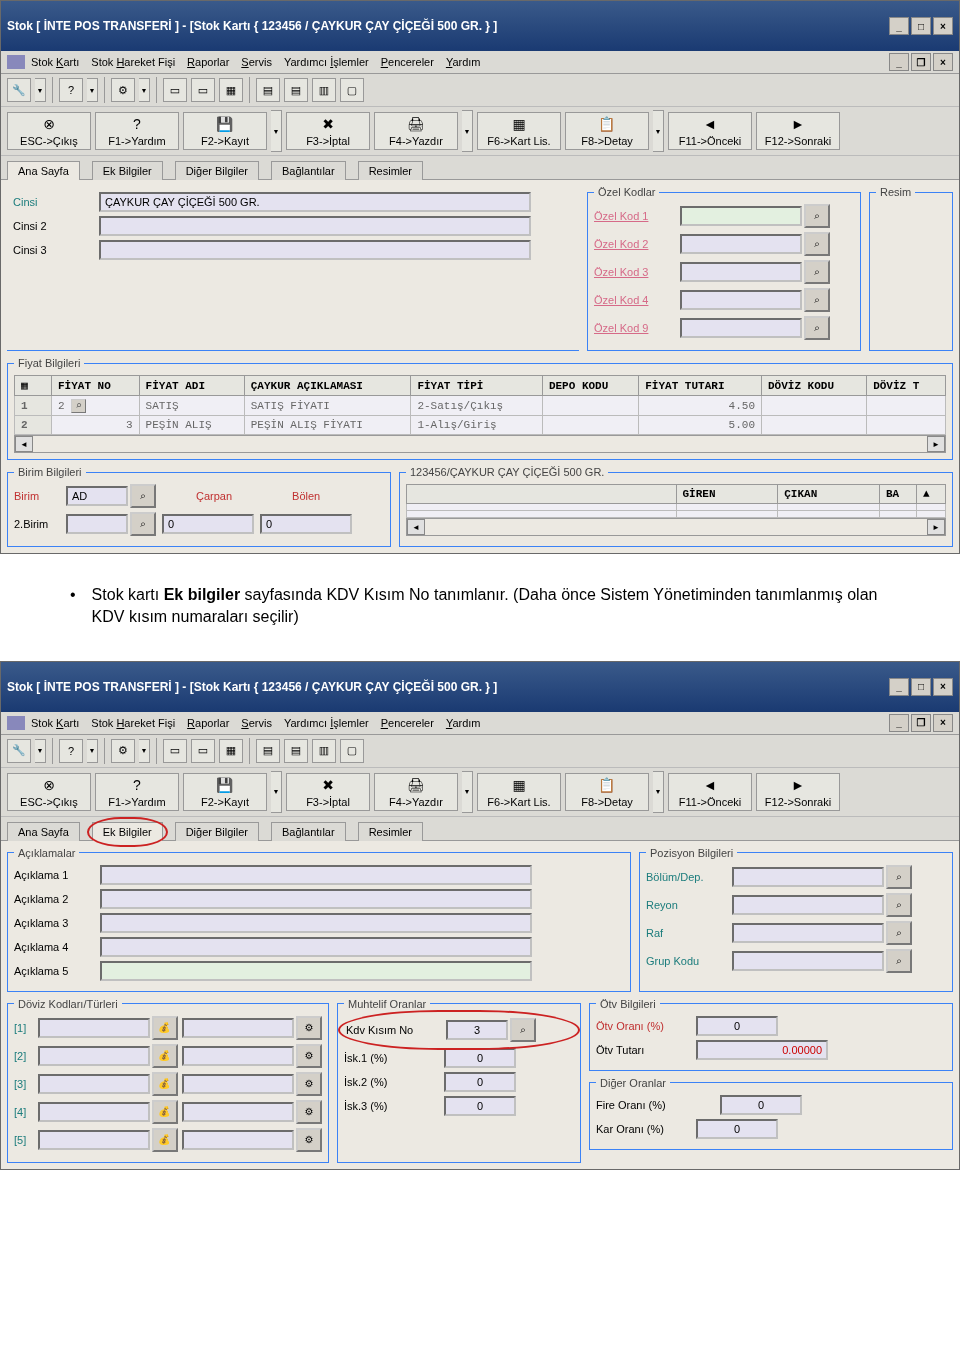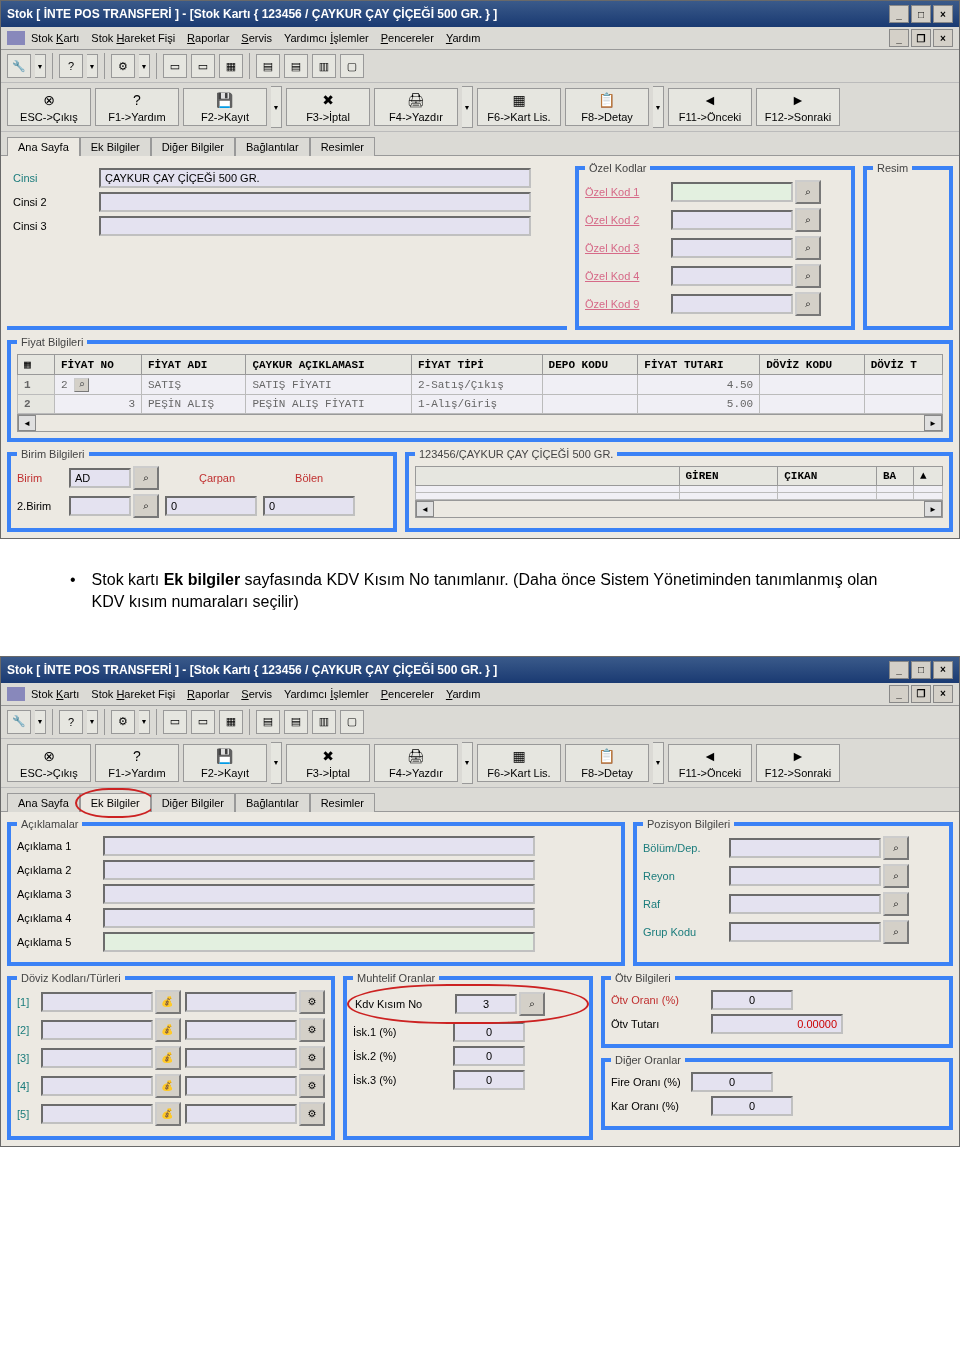--- a/index.html
+++ b/index.html
@@ -1,53 +1,53 @@
 <!DOCTYPE html>
 <html><head>
 <meta charset="utf-8">
 <style>
   body { margin:0; background:#fff; font-family: Tahoma, Arial, sans-serif; font-size:11px; color:#000; }
   .page { width:960px; margin:0 auto; }
   .win { border:1px solid #696969; background:#dbdad5; margin:0; }
-  .titlebar { background:linear-gradient(#3a5a8a,#1a3a72); color:#fff; font-weight:bold; padding:4px 6px; display:flex; justify-content:space-between; align-items:center; font-size:12px; }
+  .titlebar { background:linear-gradient(#3a5a8a,#1a3a72); color:#fff; font-weight:bold; padding:16px 6px; display:flex; justify-content:space-between; align-items:center; font-size:12px; }
   .titlebar .tbtns { display:flex; gap:2px; }
   .tbtn { width:18px; height:16px; background:#d4d0c8; border:1px solid #888; display:flex; align-items:center; justify-content:center; font-size:10px; color:#000; font-weight:bold; }
   .menubar { background:#dbdad5; display:flex; align-items:center; padding:2px 6px; border-bottom:1px solid #999; }
   .menubar .mi { margin-right:12px; }
   .menubar .mi span.u { text-decoration:underline; }
   .mdibtn { display:flex; gap:2px; margin-left:auto; }
   .toolbar1, .toolbar2 { background:#dbdad5; padding:3px 6px; border-bottom:1px solid #bbb; display:flex; align-items:center; gap:4px; }
   .toolbar1 .sep, .toolbar2 .sep { width:1px; height:26px; background:#999; margin:0 2px; }
   .tbicon { width:22px; height:22px; border:1px solid #999; background:#e6e6e0; display:inline-flex; align-items:center; justify-content:center; font-size:11px; }
   .dd { width:10px; height:22px; border:1px solid #999; border-left:none; background:#e6e6e0; display:inline-flex; align-items:center; justify-content:center; font-size:7px; }
   .bigbtn { border:1px solid #999; background:#e6e6e0; padding:2px 6px 2px 6px; text-align:center; min-width:70px; display:flex; flex-direction:column; align-items:center; gap:2px; }
   .bigbtn .ic { height:18px; display:flex; align-items:center; justify-content:center; font-size:14px; }
-  .tabs { background:#dbdad5; border-bottom:1px solid #999; padding:4px 6px 0 6px; display:flex; gap:0; }
+  .tabs { background:#dbdad5; border-bottom:1px solid #999; padding:4px 6px 0 6px; display:flex; gap:12px; }
   .tab { border:1px solid #999; border-bottom:none; background:#dbdad5; padding:3px 10px; margin-right:0; position:relative; top:1px; }
   .tab.sel { background:#ece9e2; }
   .content { background:#ece9e2; padding:6px; }
-  fieldset.grp { border:4px solid #3b82f6; background:#ece9e2; margin:0; padding:6px; }
+  fieldset.grp { border:1px solid #3b82f6; background:#ece9e2; margin:0; padding:6px; }
   legend { color:#444; font-size:11px; padding:0 4px; }
   .row { display:flex; align-items:center; margin-bottom:4px; }
   .lbl { width:86px; }
   .lbl-red { color:#c03030; }
   .lbl-teal { color:#1b7c7c; }
   .lbl-pink { color:#d66a88;text-decoration:underline; }
   input.field, .field { border:2px inset #c0c0c0; padding:2px 4px; font-size:11px; }
   .pinkbg { background:#f6dde0; }
   .lilac { background:#e4e2f0; }
   .greenbg { background:#e3f0e0; }
   .lookup { width:22px; height:20px; border:2px outset #ccc; background:#d4d0c8; display:inline-flex; align-items:center; justify-content:center; font-size:10px; margin-left:2px; }
   table.grid { border-collapse:collapse; width:100%; font-size:11px; }
   table.grid th { background:#e6e6e0; border:1px solid #999; padding:3px 6px; font-weight:bold; text-align:left; font-family:'Courier New',monospace; }
   table.grid td { border:1px solid #bbb; padding:3px 6px; background:#f0eff5; font-family:'Courier New',monospace; color:#666; }
   .scrollbar-h { height:16px; background:#d4d0c8; border:1px solid #999; display:flex; }
   .scrollbar-h .arr { width:16px; background:#e0e0e0; border:1px solid #888; display:flex; align-items:center; justify-content:center; font-size:8px; }
   .scrollbar-h .track { flex:1; background:#ece9e2; }
-  .instruction { margin:30px 60px 42px 70px; font-size:16px; line-height:1.4; }
+  .instruction { margin:30px 60px 32px 70px; font-size:16px; line-height:1.4; }
   .instruction .bullet { display:flex; }
   .instruction .bullet::before { content:"•"; margin-right:16px; }
   .circled { position:relative; }
   .circled::after { content:""; position:absolute; left:-6px; top:-6px; right:-6px; bottom:-6px; border:2px solid #c22; border-radius:50% / 60%; pointer-events:none; }
   .flexcols { display:flex; gap:8px; }
 </style>
 </head>
 <body>
 
 <div class="page">
@@ -511,21 +511,21 @@
                 <input class="field lilac" style="width: 70px; text-align: center;" value="0">
               </div>
           <div class="row">
                 <span style="width:100px">Ötv Tutarı</span>
                 <input class="field lilac" style="width: 120px; text-align: right; color: rgb(204, 0, 0);" value="0.00000">
               </div>
         </fieldset>
         <fieldset class="grp">
           <legend>Diğer Oranlar</legend>
           <div class="row">
-                <span style="width:80px">Fire Oranı (%)</span>
+                <span style="width:124px">Fire Oranı (%)</span>
                 <input class="field lilac" style="width: 70px; text-align: center;" value="0">
               </div>
           <div class="row">
                 <span style="width:100px">Kar Oranı  (%)</span>
                 <input class="field lilac" style="width: 70px; text-align: center;" value="0">
               </div>
         </fieldset>
       </div>
     </div>
   </div>

